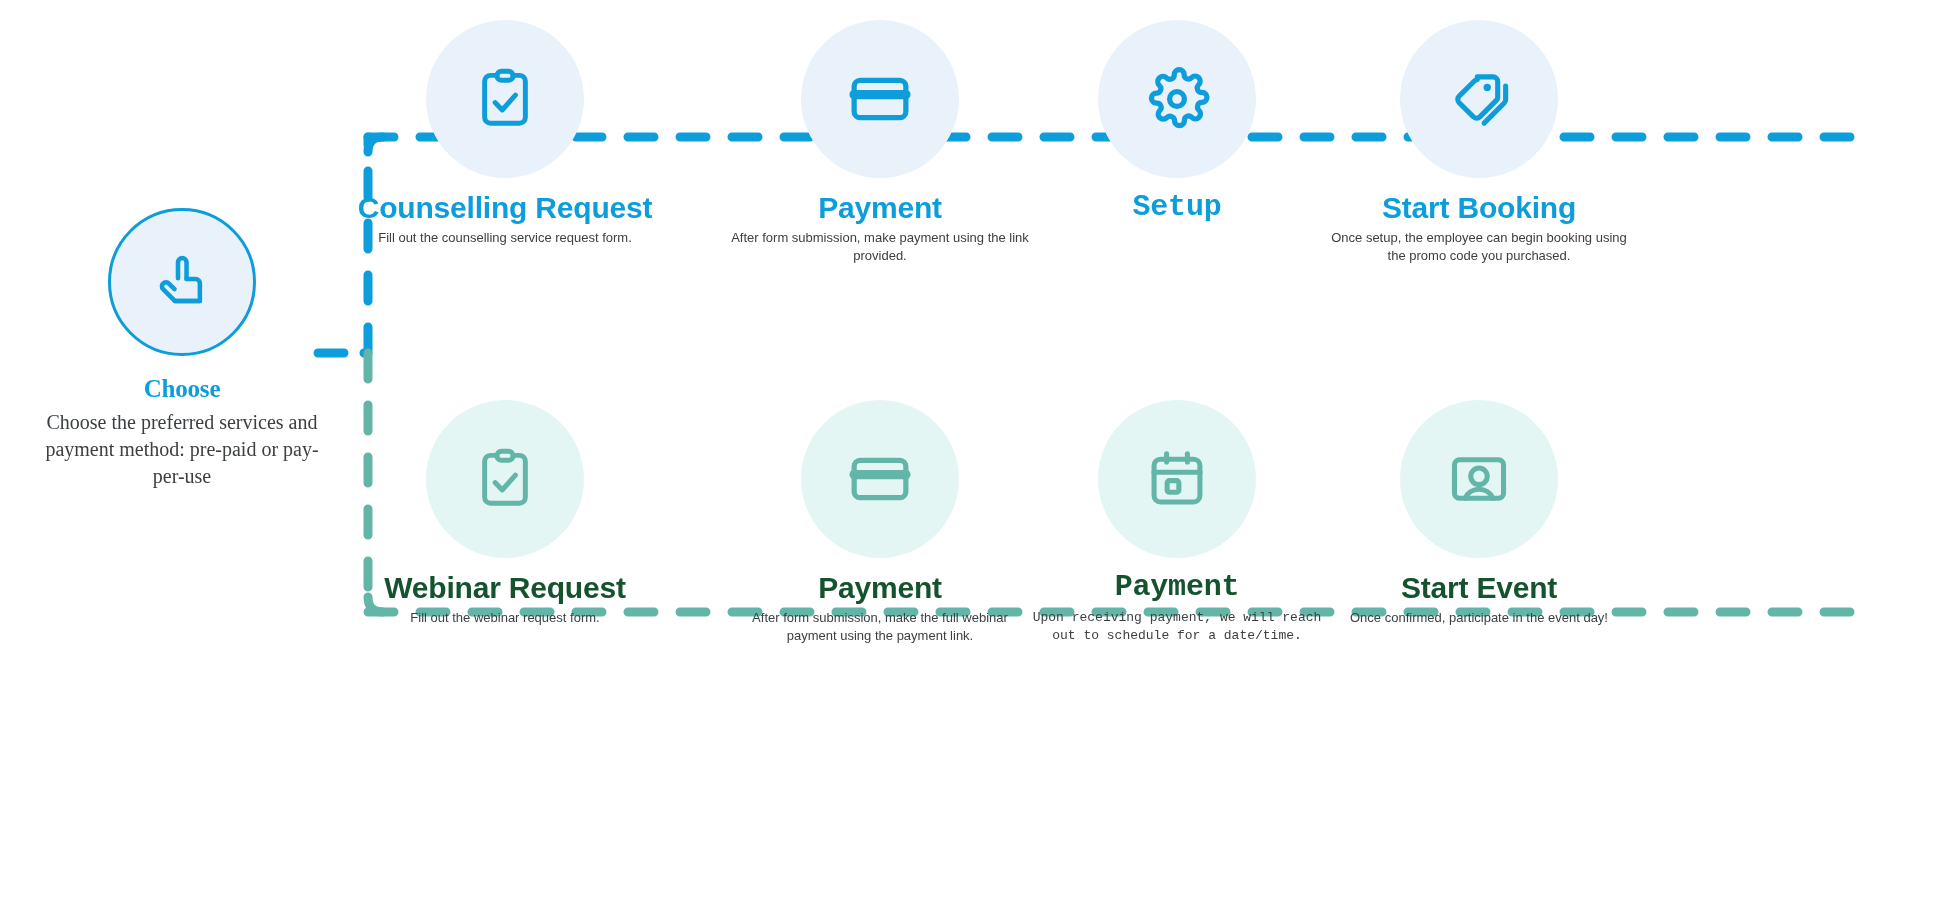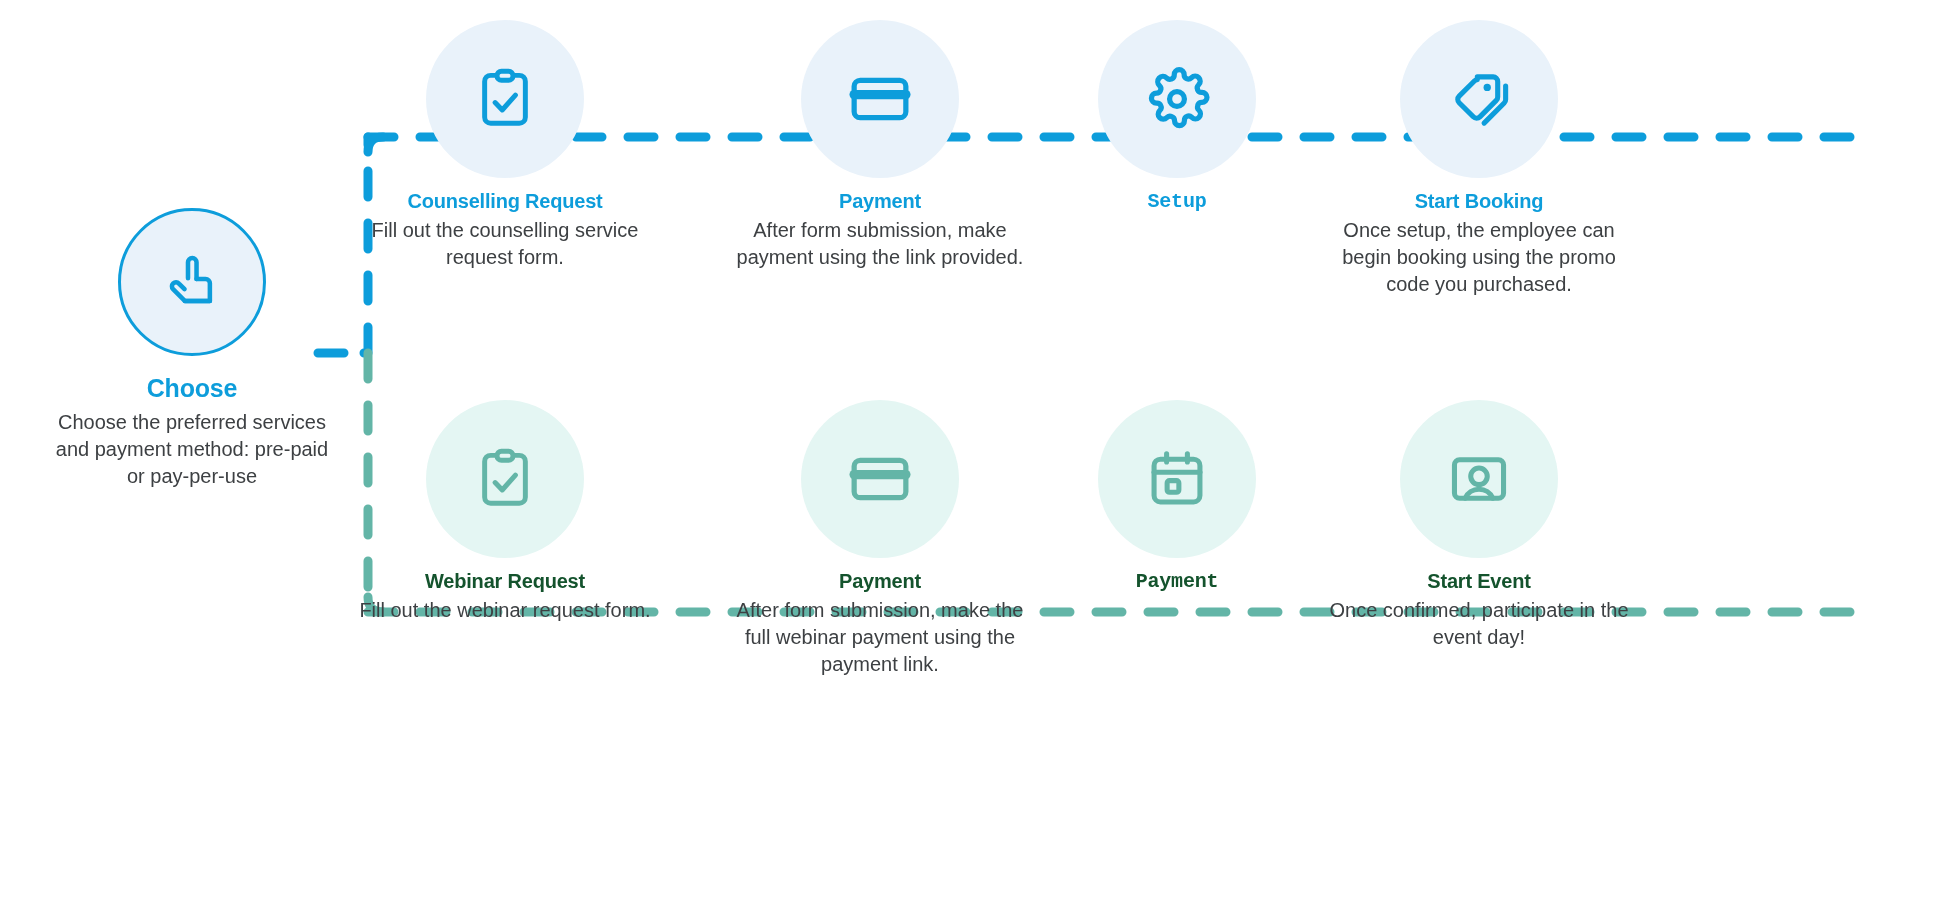--- a/index.html
+++ b/index.html
@@ -51,23 +51,24 @@
     margin-top: 12px;
   }
   .node-desc {
     color: #3d4043;
     line-height: 1.35;
     margin-top: 4px;
   }
 
   
   #node-choose {
-    left: 52px;
+    left: 42px;
     top: 208px;
     width: 280px;
+    font-family: Liberation Serif, serif;
   }
   #node-choose .bubble {
     width: 148px;
     height: 148px;
     background: #e9f2fa;
     border: 3px solid #0d9ddb;
     box-sizing: border-box;
   }
   #node-choose .node-title {
     color: #0d9ddb;
@@ -78,22 +79,22 @@
     font-size: 20px;
     margin-top: 6px;
   }
 
   
   .row-node { width: 300px; }
   .row-node .bubble {
     width: 158px;
     height: 158px;
   }
-  .row-node .node-title { font-size: 20px; }
-  .row-node .node-desc  { font-size: 20px; }
+  .row-node .node-title { font-size: 30px; }
+  .row-node .node-desc  { font-size: 13px; }
 
   
   .row-top { top: 20px; }
   .row-top .bubble { background: #e9f2fa; }
   .row-top .node-title { color: #0d9ddb; }
 
   
   .row-bottom { top: 400px; }
   .row-bottom .bubble { background: #e4f6f3; }
   .row-bottom .node-title { color: #14532d; }
@@ -234,20 +235,21 @@
       <span>
         <svg width="64" height="64" viewBox="0 0 24 24" fill="none" stroke="#63b5a7" stroke-width="1.9" stroke-linecap="round" stroke-linejoin="round">
           <rect x="3.4" y="4.6" width="17.2" height="16" rx="2.4"></rect>
           <path d="M3.4 9.5h17.2"></path>
           <path d="M8.1 2.5v3.1M15.9 2.5v3.1"></path>
           <rect x="8.3" y="12.6" width="4.4" height="4.4" rx="0.9"></rect>
         </svg>
       </span>
     </div>
     <div class="node-title">Payment</div>
+    <div class="node-desc">Upon receiving payment, we will reach out to schedule for a date/time.</div>
   </div>
 
   <div class="node row-node row-bottom col-4">
     <div class="bubble">
       <span>
         <svg width="64" height="64" viewBox="0 0 24 24" fill="none" stroke="#63b5a7" stroke-width="1.9" stroke-linecap="round" stroke-linejoin="round">
           <rect x="2.8" y="4.8" width="18.4" height="14.4" rx="1.9"></rect>
           <circle cx="12" cy="11" r="3.1"></circle>
           <path d="M6.8 19.2a5.7 5.7 0 0 1 10.4 0"></path>
         </svg>

